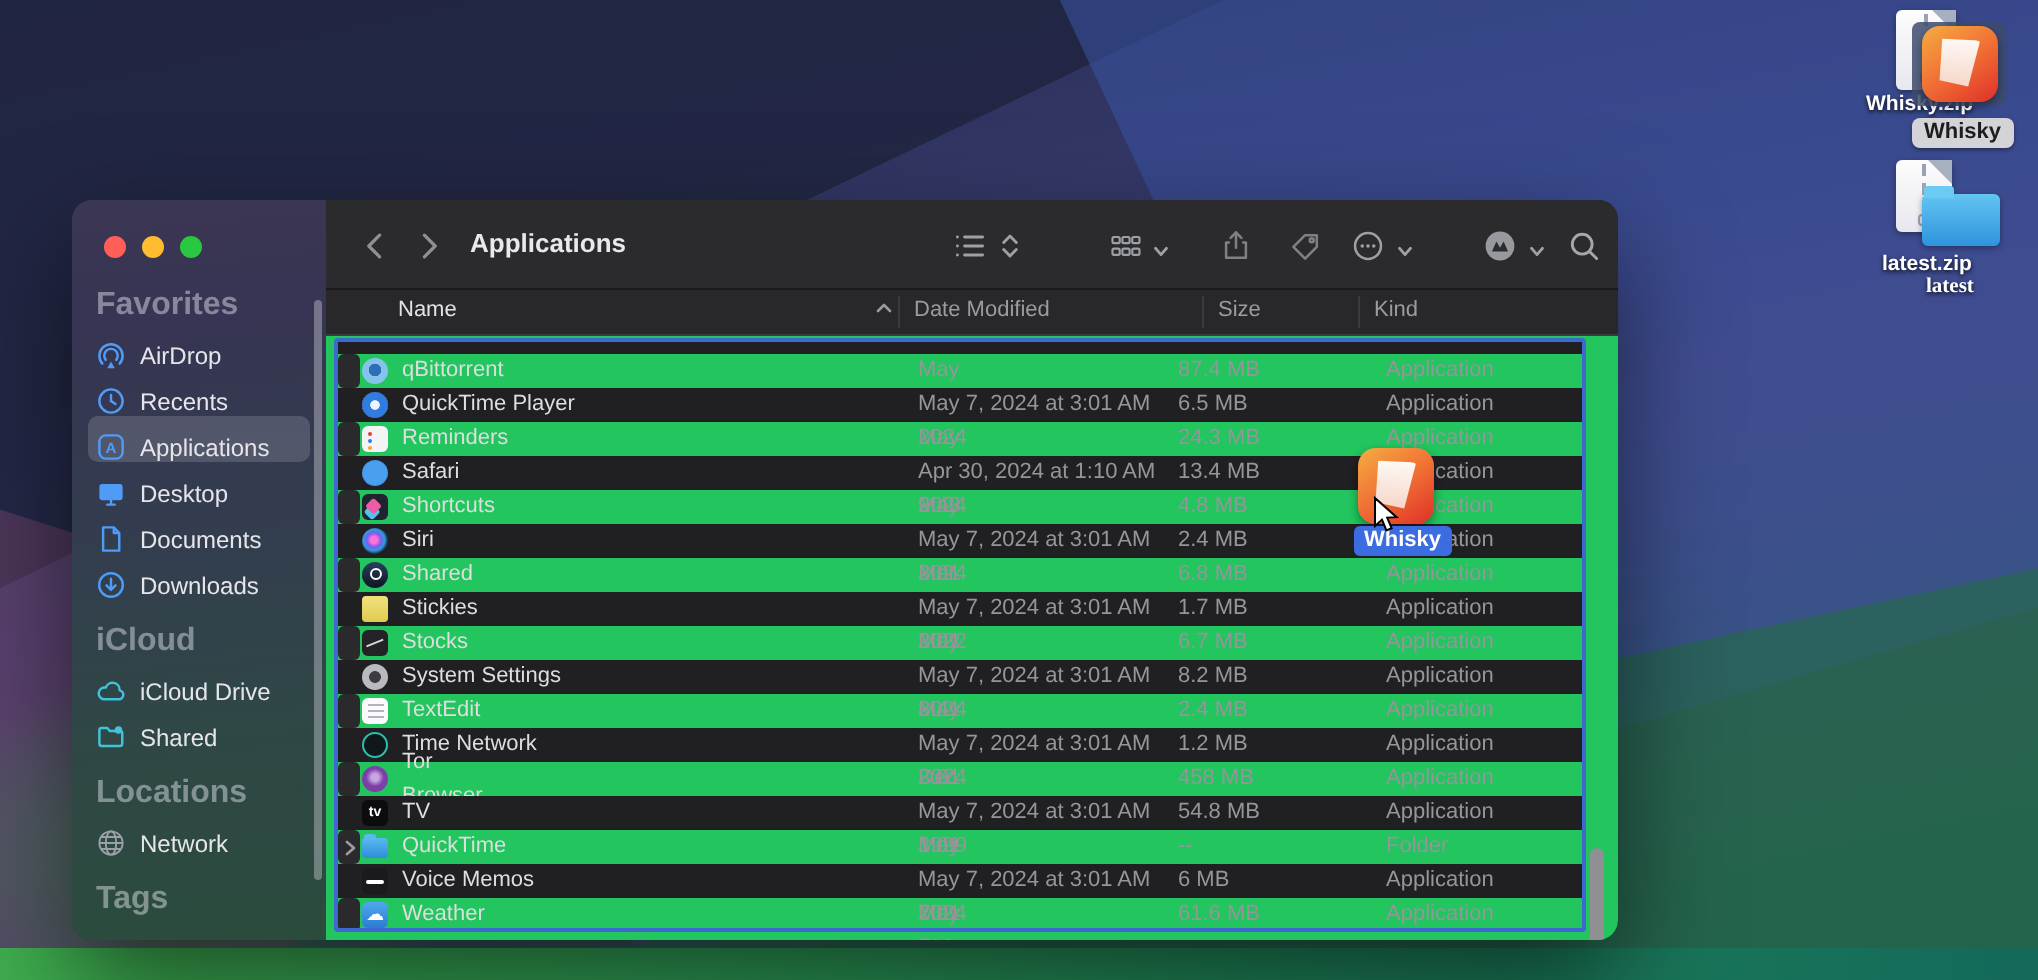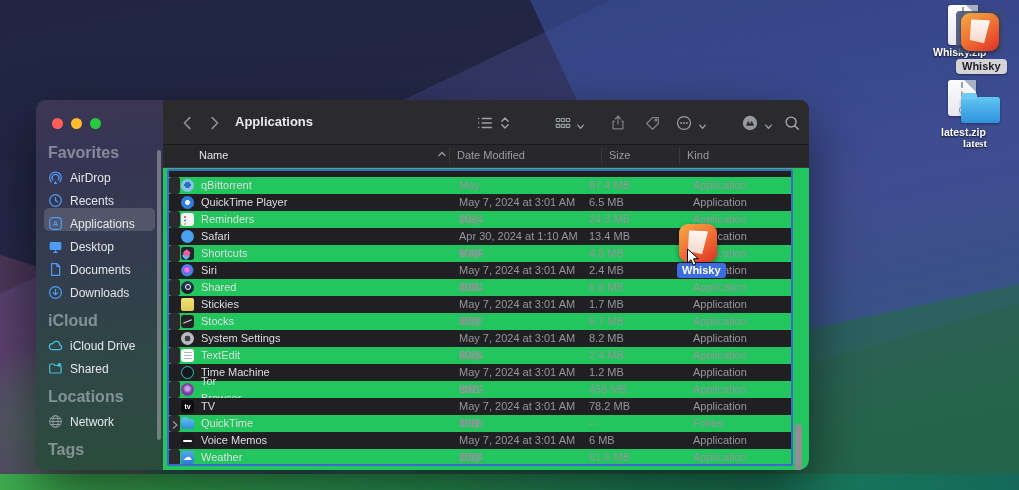--- a/index.html
+++ b/index.html
@@ -445,42 +445,42 @@
               <span class="app-icon ai-textedit"></span>
               <span>TextEdit</span>
             </span>
             <span class="c-date">May 7, 2024 at 3:01 AM</span>
             <span class="c-size">2.4 MB</span>
             <span class="c-kind">Application</span>
           </div>
           <div class="frow dark">
             <span class="c-name">
               <span class="app-icon ai-time-machine"></span>
-              <span>Time Machine</span>
+              <span>Time Network</span>
             </span>
             <span class="c-date">May 7, 2024 at 3:01 AM</span>
             <span class="c-size">1.2 MB</span>
             <span class="c-kind">Application</span>
           </div>
           <div class="frow light">
             <span class="c-name">
               <span class="app-icon ai-tor-browser"></span>
               <span>Tor Browser</span>
             </span>
             <span class="c-date">Dec 31, 1999 at 7:01 PM</span>
             <span class="c-size">458 MB</span>
             <span class="c-kind">Application</span>
           </div>
           <div class="frow dark">
             <span class="c-name">
               <span class="app-icon ai-tv"></span>
               <span>TV</span>
             </span>
             <span class="c-date">May 7, 2024 at 3:01 AM</span>
-            <span class="c-size">78.2 MB</span>
+            <span class="c-size">54.8 MB</span>
             <span class="c-kind">Application</span>
           </div>
           <div class="frow light">
             <span class="c-disc"><svg viewBox="0 0 10 10">
                 <path d="M3.5 2 L7 5 L3.5 8" stroke="#9b9b9f" stroke-width="1.4" fill="none" stroke-linecap="round" stroke-linejoin="round"></path>
               </svg></span>
             <span class="c-name">
               <span class="app-icon ai-folder"></span>
               <span>QuickTime</span>
             </span>

